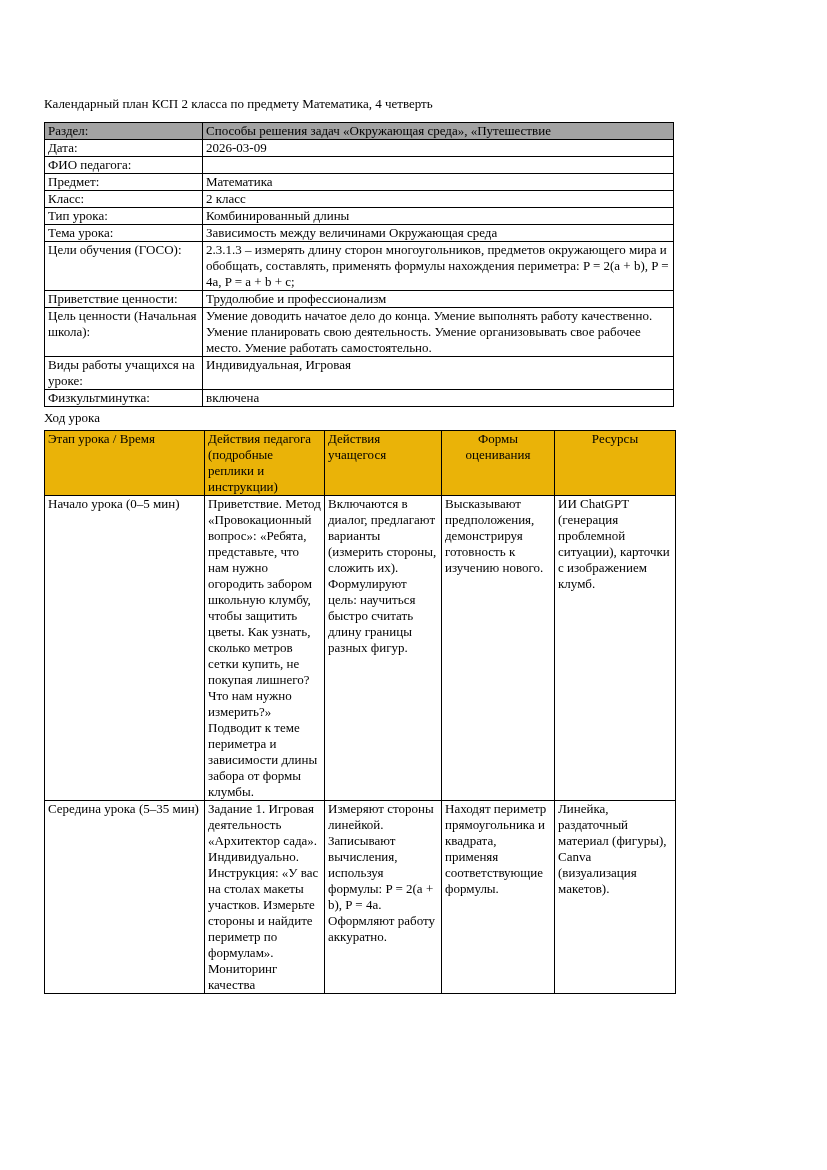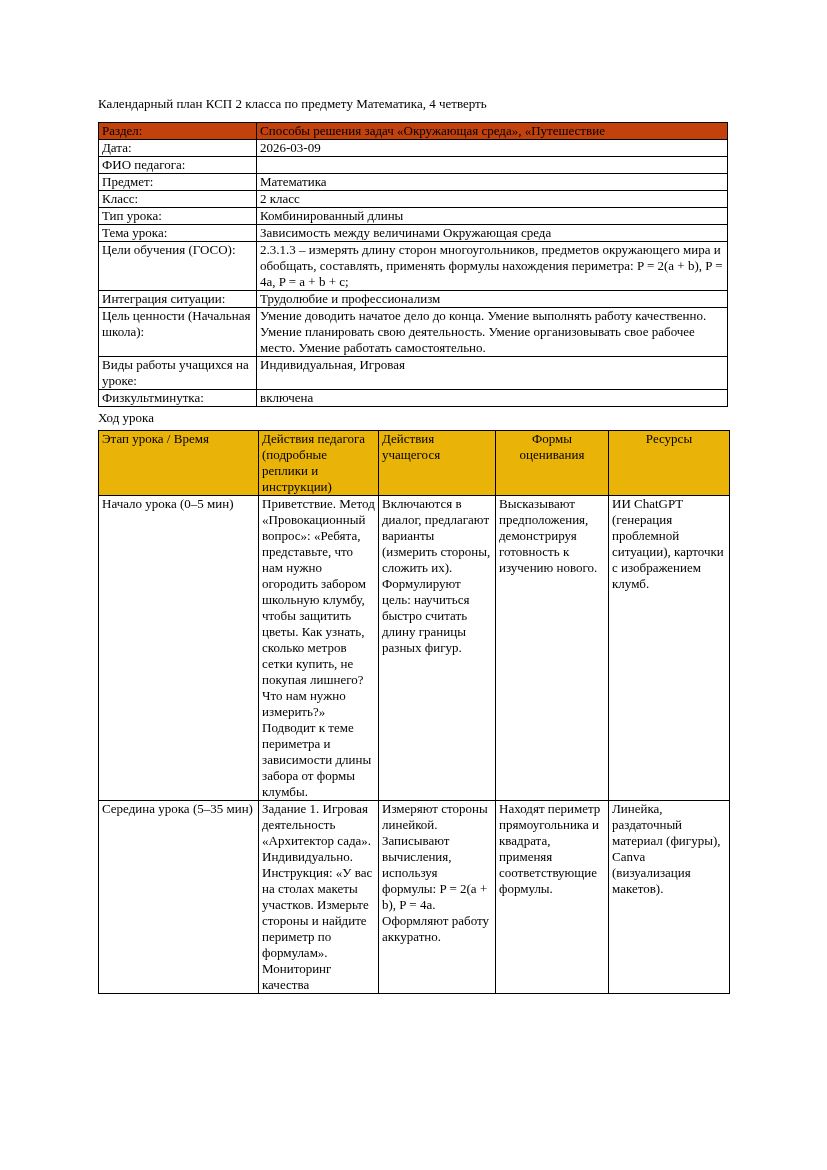--- a/index.html
+++ b/index.html
@@ -10,21 +10,21 @@
   .page {
     position: relative;
     width: 827px;
     height: 1170px;
     background: #ffffff;
     font-family: "Liberation Serif", "DejaVu Serif", serif;
     font-size: 13px;
     line-height: 16px;
     color: #000000;
     box-sizing: border-box;
-    padding: 96px 99px 0 98px;
+    padding: 96px 99px 0 44px;
     overflow: hidden;
   }
   .doc-title {
     margin: 0 0 10px 0;
     white-space: nowrap;
   }
   table {
     border-collapse: collapse;
     width: 630px;
     table-layout: fixed;
@@ -32,21 +32,21 @@
   td, th {
     border: 1px solid #000000;
     padding: 0 3px;
     vertical-align: top;
     text-align: left;
     font-weight: normal;
     word-wrap: break-word;
   }
   .info-table tr { height: 17px; }
   .info-table .label-col { width: 151px; }
-  .row-shaded td { background: #c2410c; margin-top: 45px; }
+  .row-shaded td { background: #a3a3a3; margin-top: 45px; }
   .section-heading {
     margin: 3px 0 4px 0;
   }
   .lesson-table thead td { background: #eab308; }
   .lesson-table .col-stage    { width: 153px; }
   .lesson-table .col-teacher  { width: 113px; }
   .lesson-table .col-student  { width: 110px; }
   .lesson-table .col-assess   { width: 106px; text-align: center; }
   .lesson-table .col-resource { width: 114px; text-align: center; }
 </style>
@@ -85,21 +85,21 @@
       </tr>
       <tr>
         <td class="label-col">Тема урока:</td>
         <td>Зависимость между величинами Окружающая среда</td>
       </tr>
       <tr>
         <td class="label-col">Цели обучения (ГОСО):</td>
         <td>2.3.1.3 – измерять длину сторон многоугольников, предметов окружающего мира и обобщать, составлять, применять формулы нахождения периметра: P = 2(a + b), P = 4a, P = a + b + c;</td>
       </tr>
       <tr>
-        <td class="label-col">Интеграция ситуации:</td>
+        <td class="label-col">Приветствие ценности:</td>
         <td>Трудолюбие и профессионализм</td>
       </tr>
       <tr>
         <td class="label-col">Цель ценности (Начальная школа):</td>
         <td>Умение доводить начатое дело до конца. Умение выполнять работу качественно. Умение планировать свою деятельность. Умение организовывать свое рабочее место. Умение работать самостоятельно.</td>
       </tr>
       <tr>
         <td class="label-col">Виды работы учащихся на уроке:</td>
         <td>Индивидуальная, Игровая</td>
       </tr>

